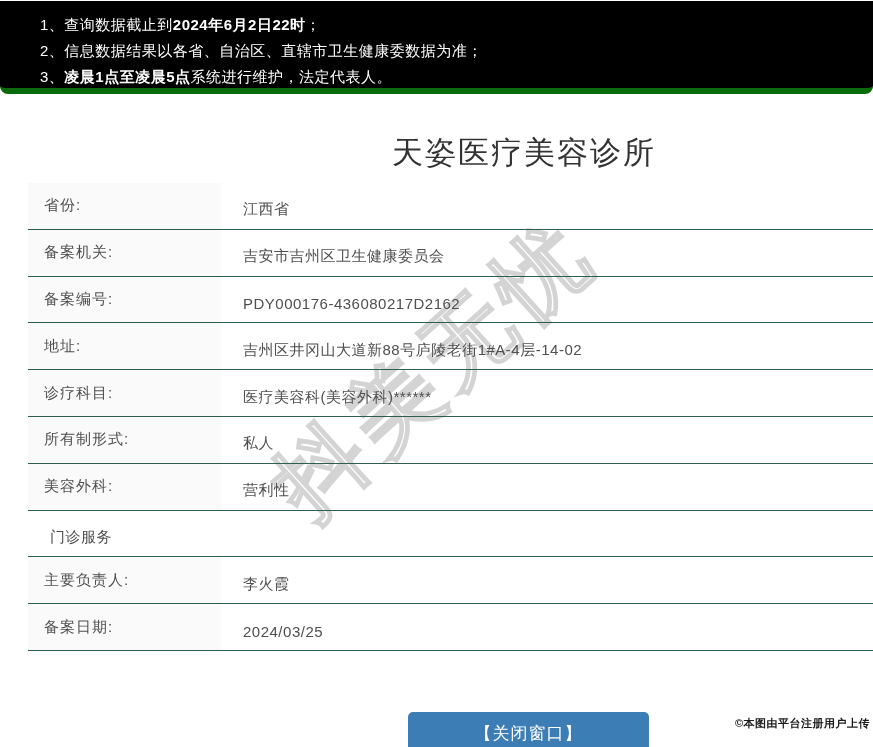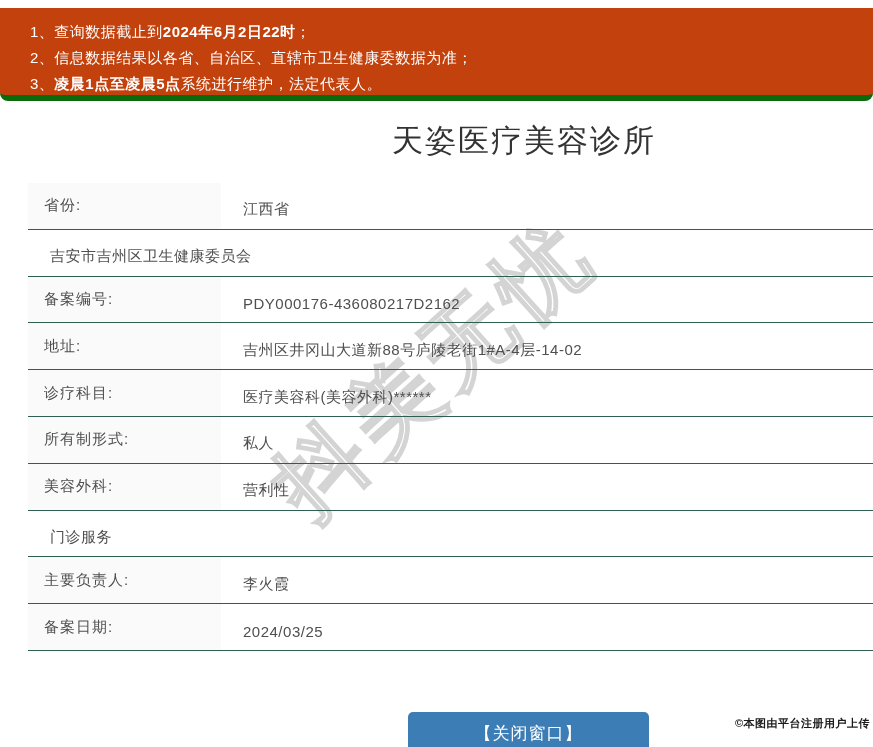--- a/index.html
+++ b/index.html
@@ -7,39 +7,39 @@
   body {
     position: relative;
     width: 873px; height: 747px;
     background: #ffffff;
     overflow: hidden;
     font-family: "Liberation Sans", sans-serif;
   }
 
   
   .banner {
-    position: absolute; top: 8px; left: 0;
+    position: absolute; top: 1px; left: 0;
     width: 873px; height: 93px;
-    background: #c2410c;
+    background: #000000;
     border-bottom: 6px solid #0a6b0a;
     border-radius: 0 0 8px 8px;
-    padding: 11px 10px 0 30px;
+    padding: 11px 10px 0 40px;
     color: #ffffff;
   }
   .banner .line {
     font-size: 15px;
     line-height: 26px;
     white-space: nowrap;
     letter-spacing: 0.5px;
   }
   .banner .line b { font-weight: bold; }
 
   
   .clinic-title {
-    position: absolute; top: 120px; left: 175px;
+    position: absolute; top: 132px; left: 175px;
     width: 698px;
     text-align: center;
     font-size: 31px;
     font-weight: normal;
     color: #333333;
     letter-spacing: 2px;
   }
 
   
   .detail-table {
@@ -127,20 +127,21 @@
 <h1 class="clinic-title">天姿医疗美容诊所</h1>
 
 <div class="watermark">抖美无忧</div>
 
 <div class="detail-table">
   <div class="row">
     <div class="label">省份:</div>
     <div class="value">江西省</div>
   </div>
   <div class="row">
+    <div class="label">备案机关:</div>
     <div class="value">吉安市吉州区卫生健康委员会</div>
   </div>
   <div class="row">
     <div class="label">备案编号:</div>
     <div class="value">PDY000176-436080217D2162</div>
   </div>
   <div class="row">
     <div class="label">地址:</div>
     <div class="value">吉州区井冈山大道新88号庐陵老街1#A-4层-14-02</div>
   </div>

